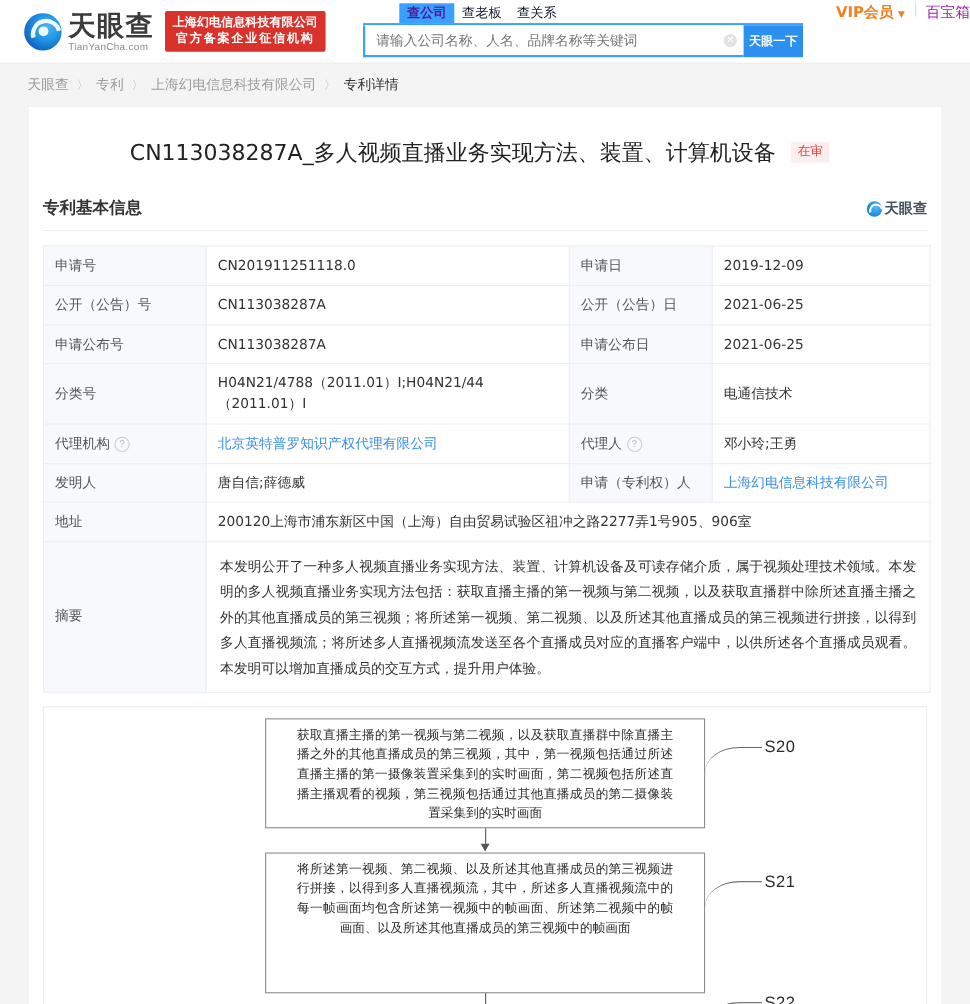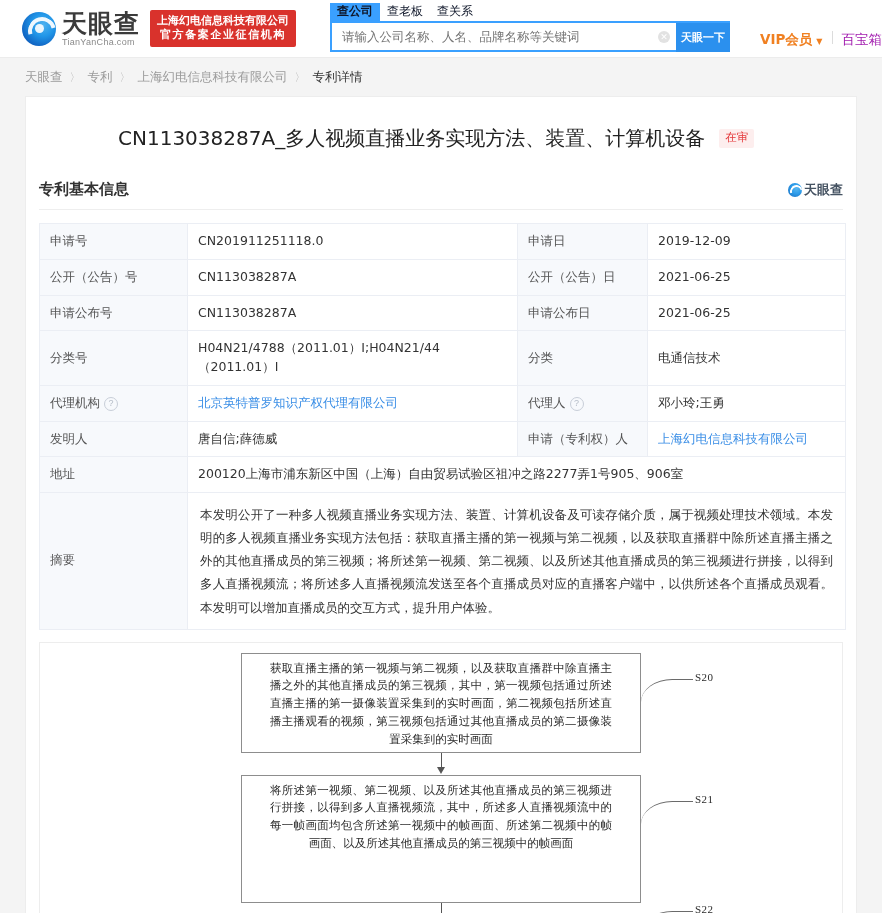--- a/index.html
+++ b/index.html
@@ -114,22 +114,23 @@
   }
   .search-tab {
     font-size: 12px;
     color: #0f172a;
     padding: 1px 7px 2px 7px;
     cursor: pointer;
     line-height: 15px;
   }
   .search-tab.active {
     background: #3aa0ff;
-    color: #0f172a;
-    font-weight: bold;
+    color: #4c1d95;
+    font-weight: bold;
+    margin-left: 33px;
   }
   .search-row {
     display: flex;
     height: 29px;
     box-sizing: border-box;
   }
   .search-input-wrap {
     flex: 1;
     border: 2px solid #3aa0ff;
     border-top: none;
@@ -171,21 +172,21 @@
     align-items: center;
     justify-content: center;
     cursor: pointer;
     flex: none;
     font-family: "DejaVu Sans", sans-serif;
   }
 
   .header-right {
     position: absolute;
     right: 0;
-    top: 31px;
+    top: 2px;
     display: flex;
     align-items: flex-start;
     font-size: 13.5px;
   }
   .vip {
     color: #f08021;
     font-weight: bold;
     display: flex;
     align-items: center;
     cursor: pointer;
@@ -393,22 +394,22 @@
     position:absolute;
     left: 50%;
     top: 14px;
     margin-left: -4px;
     border-left: 4px solid transparent;
     border-right: 4px solid transparent;
     border-top: 7px solid #555;
   }
   .step-label {
     position: absolute;
-    font-family: Liberation Serif, serif;
-    font-size: 11px;
+    font-family: Liberation Sans, sans-serif;
+    font-size: 15px;
     color: #2b2b2b;
     letter-spacing: .5px;
   }
   .leader {
     position: absolute;
     width: 52px;
     height: 22px;
     border-top: 1px solid #6a6a6a;
     border-radius: 60% 0 0 0 / 100% 0 0 0;
     border-left: none;

